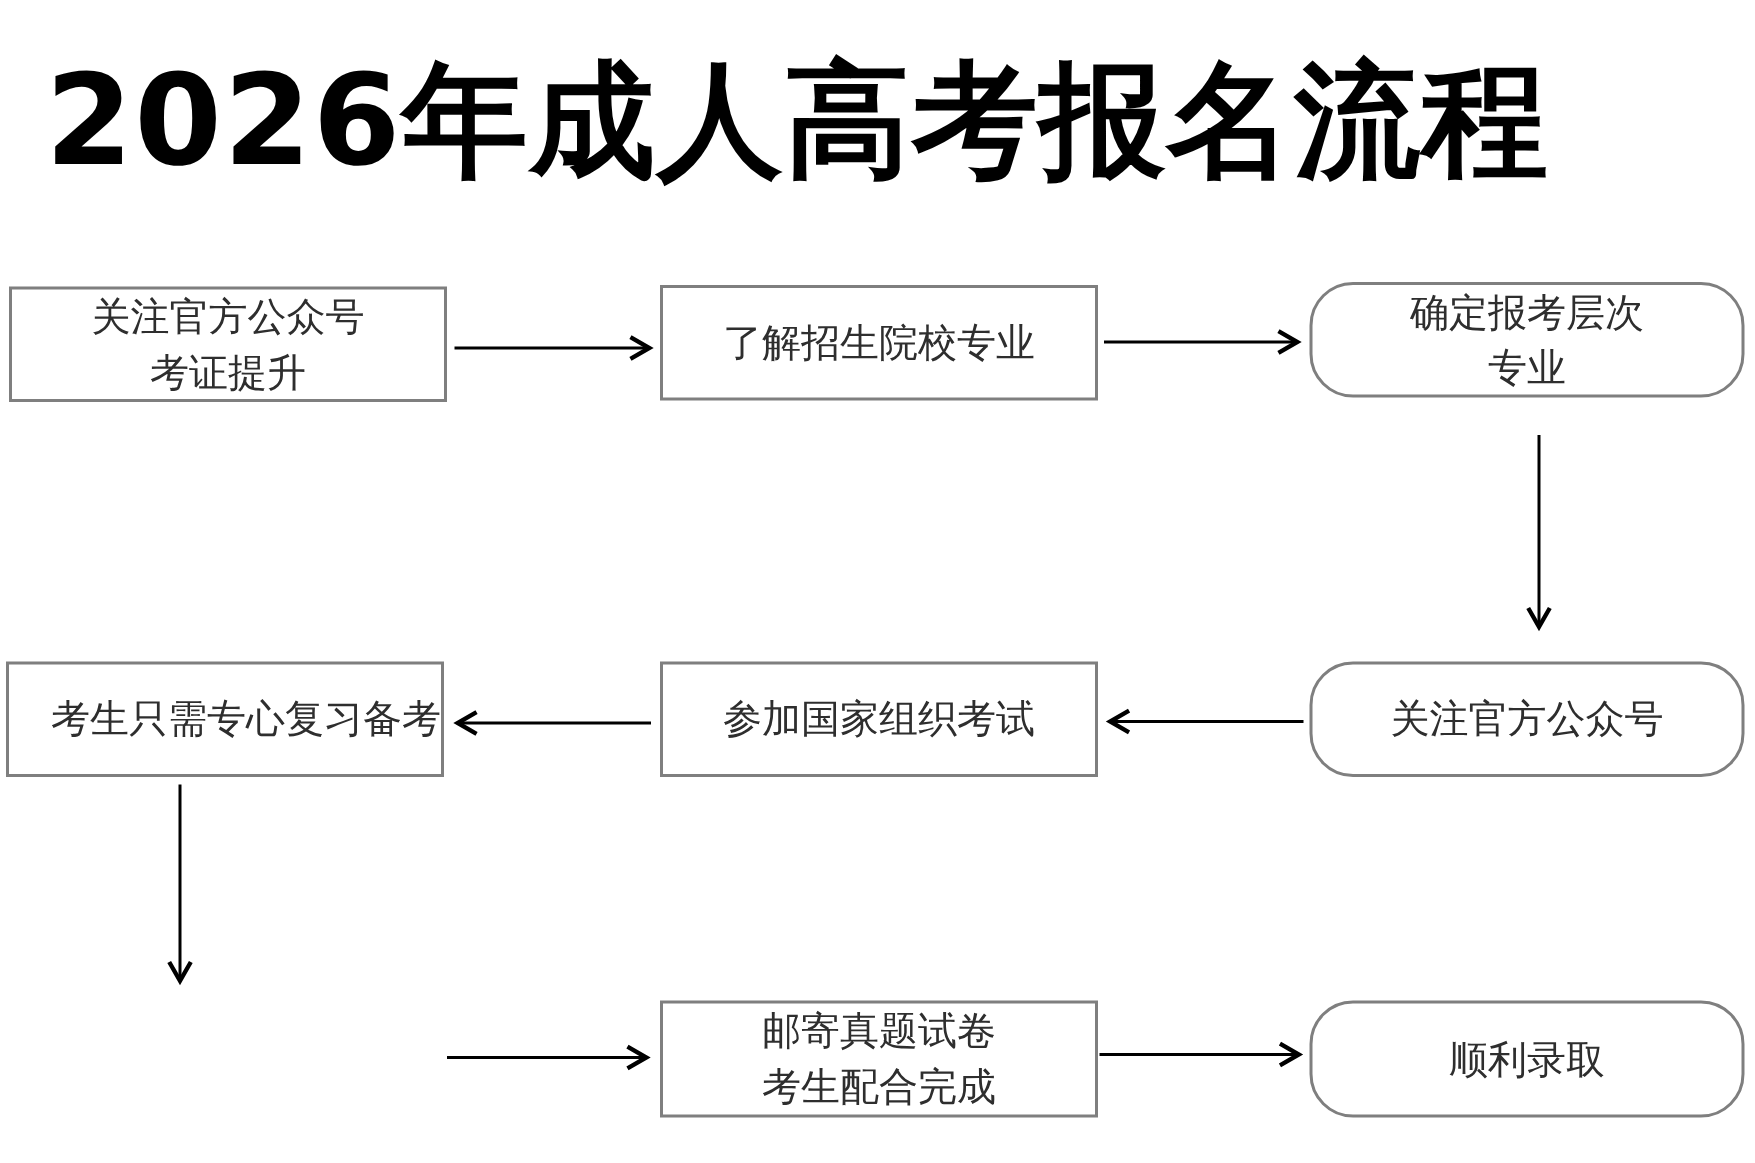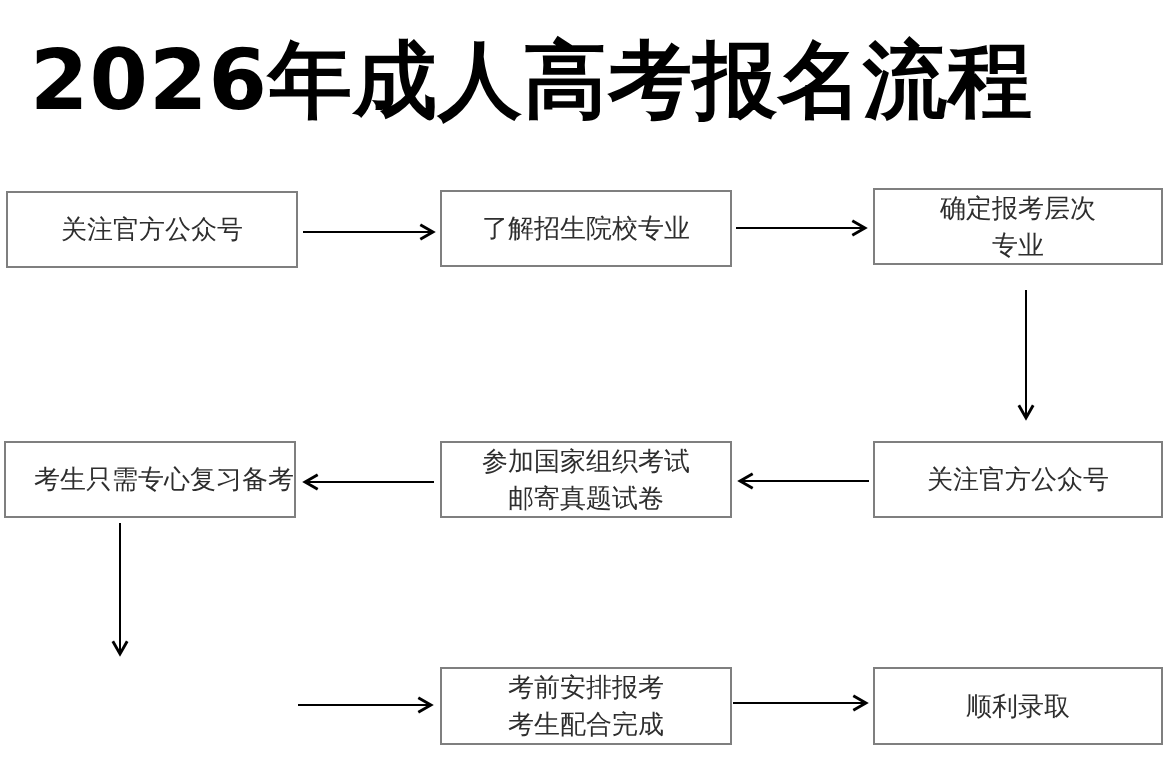--- a/index.html
+++ b/index.html
@@ -41,59 +41,59 @@
     color: #2e2e2e;
     font-weight: 400;
     white-space: nowrap;
   }
   
   .r1 { top: 191px; height: 77px; }
   .r2 { top: 441px; height: 77px; }
   .r3 { top: 667px; height: 78px; }
   .c1 { left: 6px;   width: 292px; }
   .c2 { left: 440px; width: 292px; }
-  .c3 { left: 873px; width: 290px; }
+  .c3 { left: 873px; width: 290px; border-radius: 29px; }
   .arrows {
     position: absolute;
     left: 0; top: 0;
     width: 1170px; height: 775px;
     pointer-events: none;
   }
 </style>
 </head>
 <body>
 
 <div class="canvas">
 
   <div class="title">2026年成人高考报名流程</div>
 
   <div class="node r1 c1">
     <div class="line">关注官方公众号</div>
+    <div class="line">考证提升</div>
   </div>
   <div class="node r1 c2" style="top:190px;">
     <div class="line">了解招生院校专业</div>
   </div>
   <div class="node r1 c3" style="top:188px;">
     <div class="line">确定报考层次</div>
     <div class="line">专业</div>
   </div>
 
   <div class="node r2 c3">
     <div class="line">关注官方公众号</div>
   </div>
   <div class="node r2 c2">
     <div class="line">参加国家组织考试</div>
-    <div class="line">邮寄真题试卷</div>
   </div>
   <div class="node r2 c1" style="left:4px;align-items:flex-end;">
     <div class="line">考生只需专心复习备考</div>
   </div>
 
   <div class="node r3 c2">
-    <div class="line">考前安排报考</div>
+    <div class="line">邮寄真题试卷</div>
     <div class="line">考生配合完成</div>
   </div>
   <div class="node r3 c3">
     <div class="line">顺利录取</div>
   </div>
 
   <svg class="arrows" viewBox="0 0 1170 775" xmlns="http://www.w3.org/2000/svg" aria-hidden="true">
     <defs>
       <marker id="ah" viewBox="0 0 10 10" refX="7.5" refY="5" markerWidth="9" markerHeight="9" orient="auto">
         <path d="M1,1 L8,5 L1,9" fill="none" stroke="#000000" stroke-width="1.6"></path>

